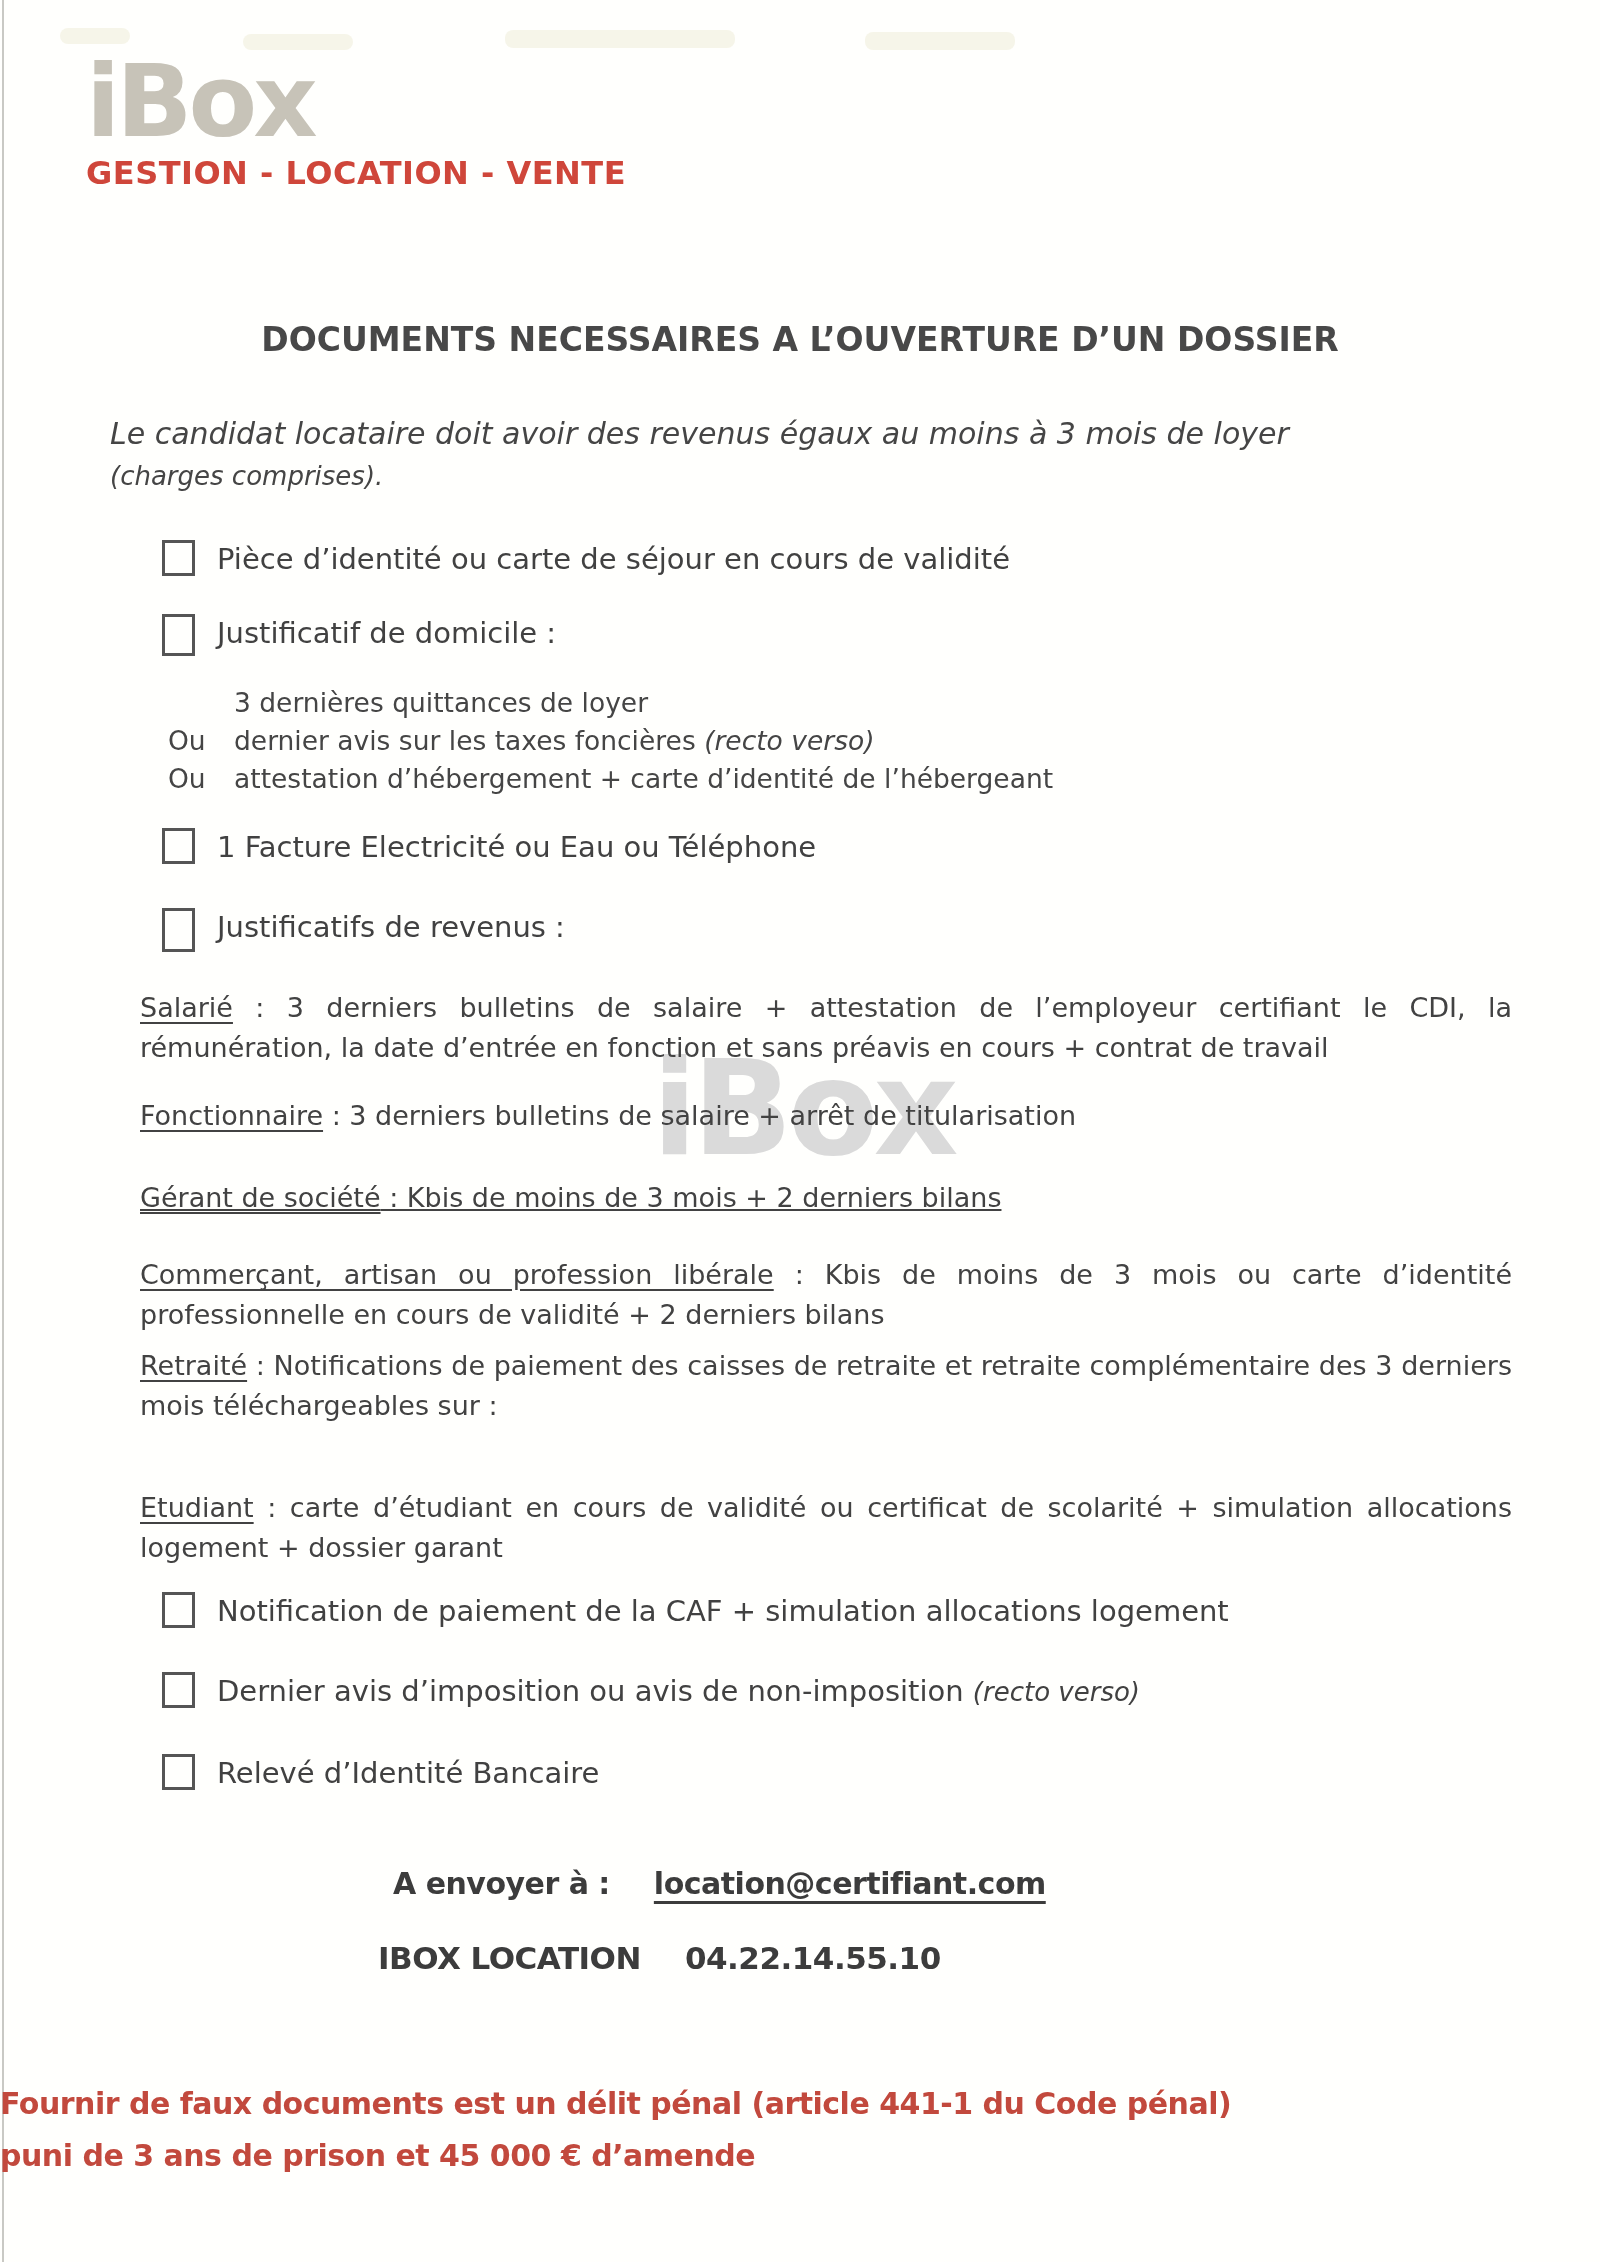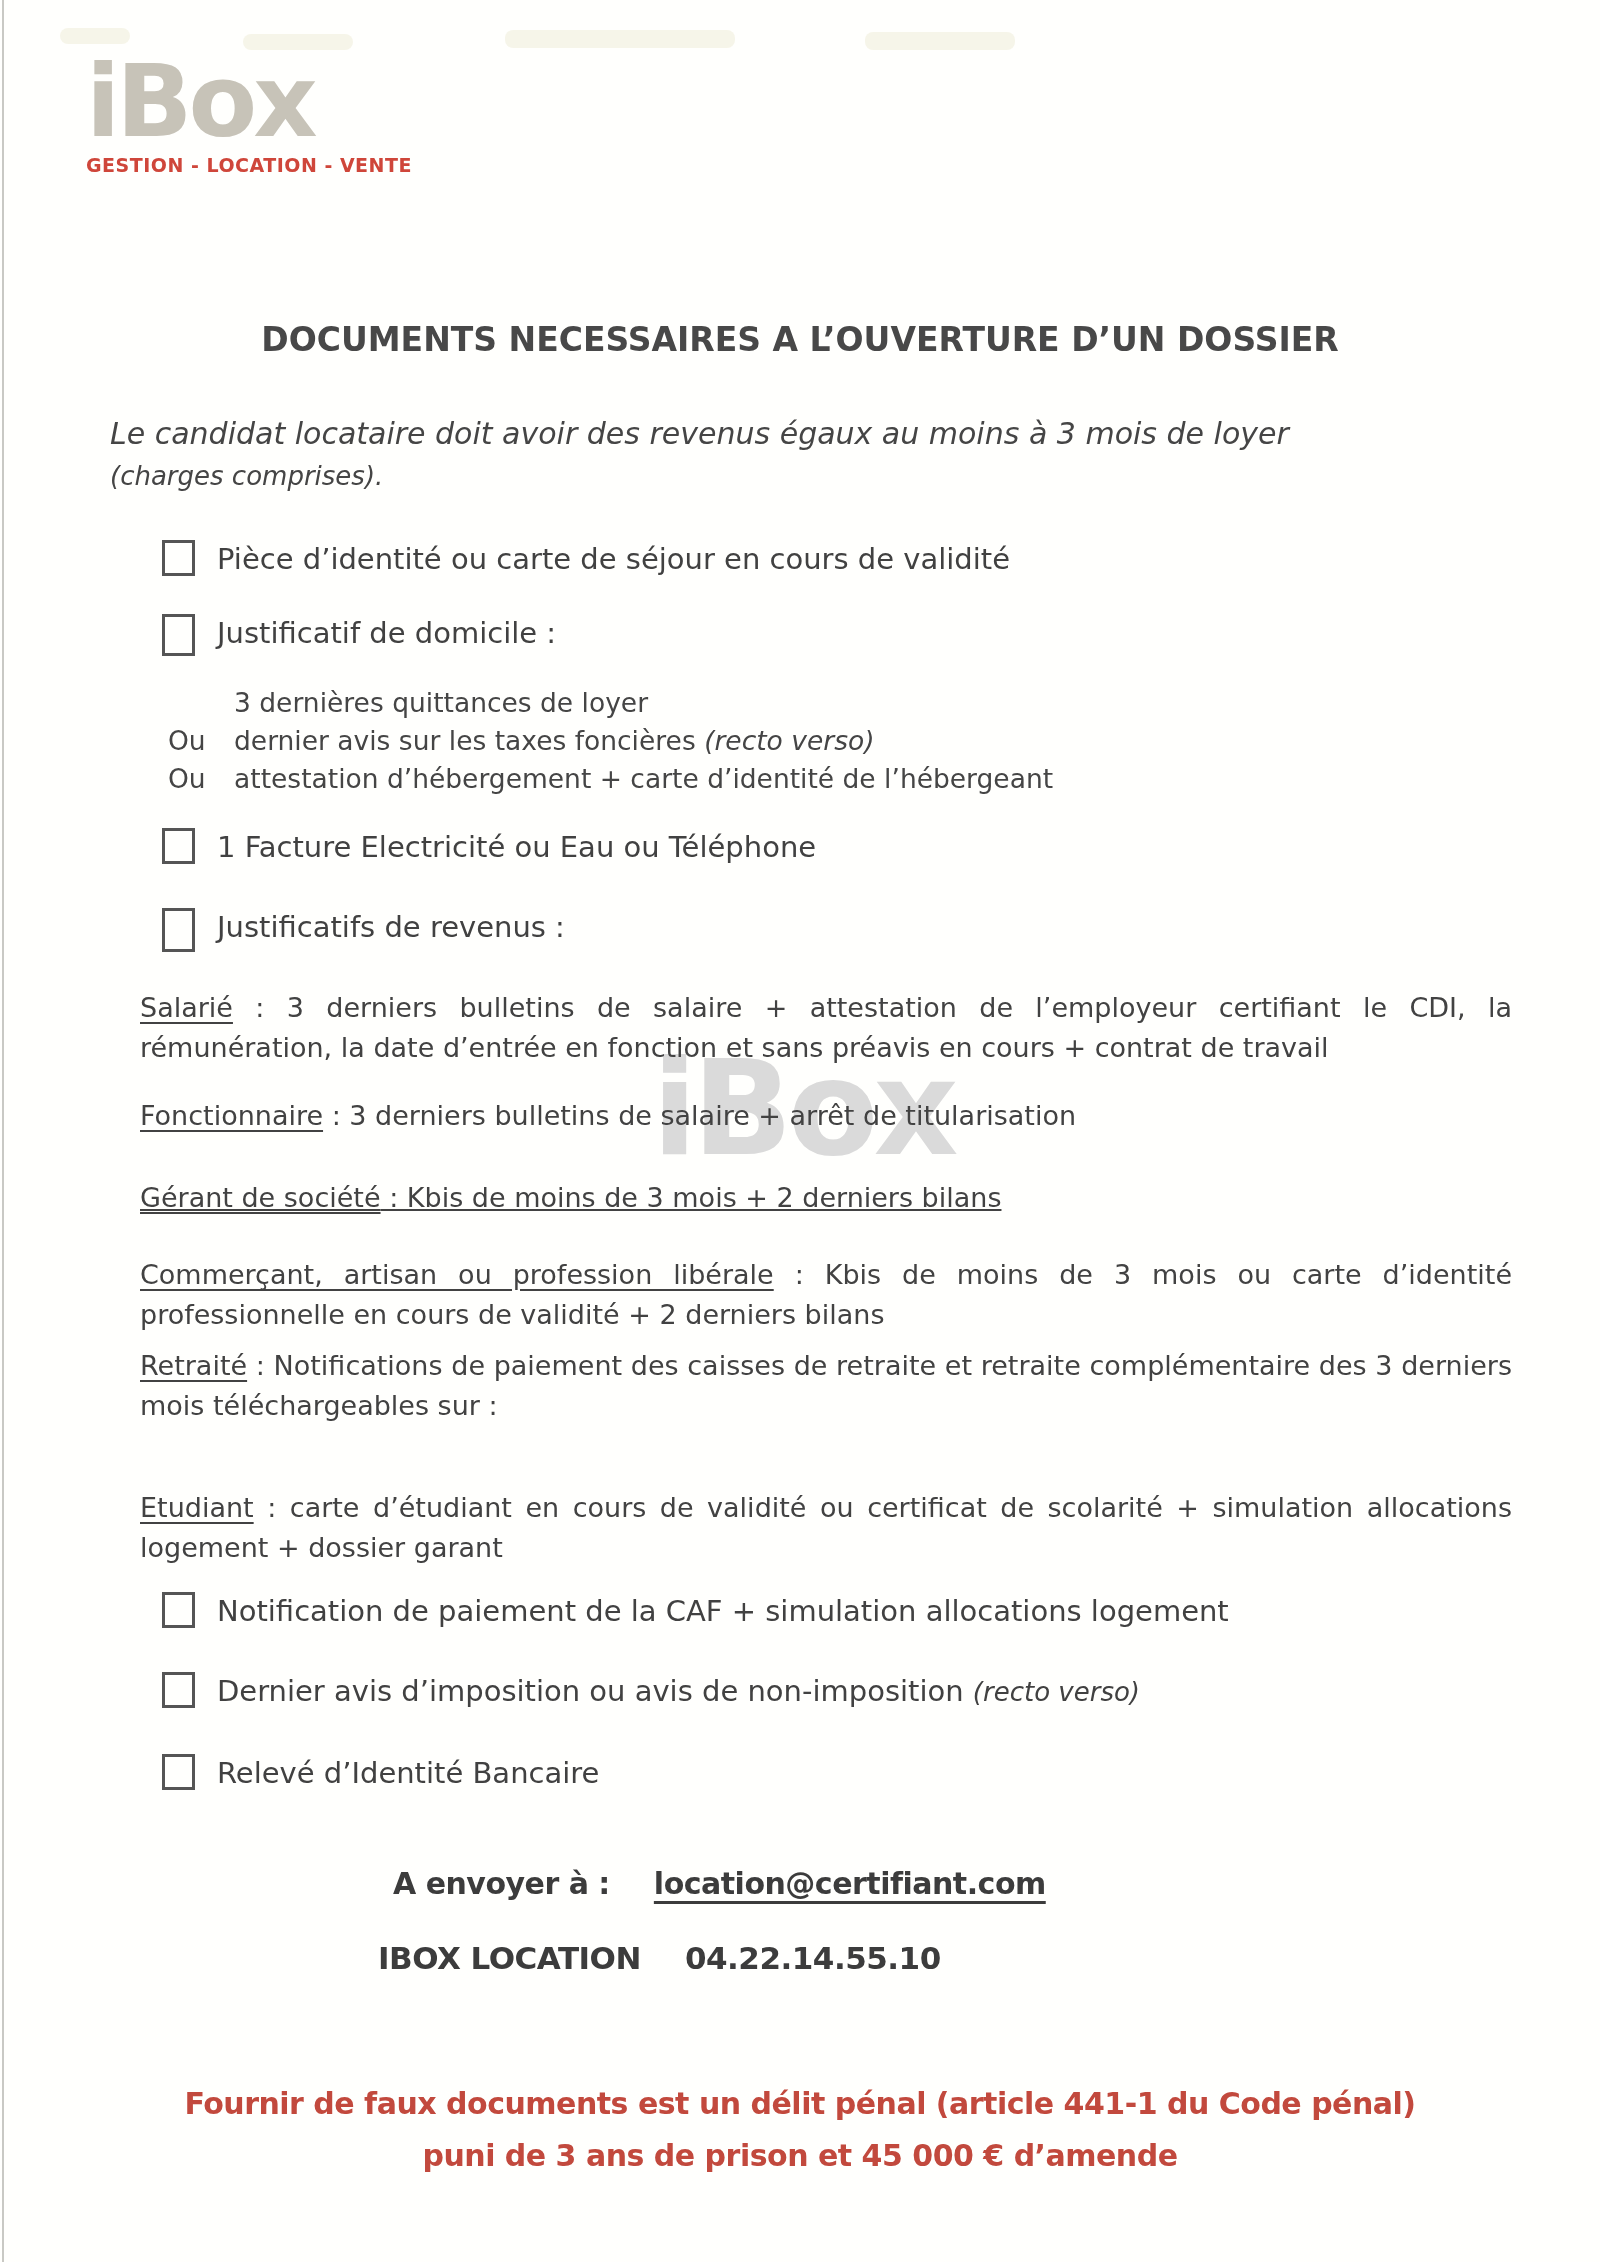--- a/index.html
+++ b/index.html
@@ -14,21 +14,21 @@
   }
   .edge-line{position:absolute;left:2px;top:0;bottom:0;width:2px;background:#c9c9c4;}
   .artifact{position:absolute;border-radius:8px;background:#f4f2e3;opacity:.8;}
   
   .logo-block{position:absolute;left:86px;top:52px;}
   .logo-text{
     font-size:100px;font-weight:bold;letter-spacing:-4px;
     color:#c7c3b8;line-height:1.0;
   }
   .logo-tagline{
-    margin-top:2px;font-size:19px;font-weight:bold;color:#cf463a;letter-spacing:.5px;
+    margin-top:2px;font-size:32px;font-weight:bold;color:#cf463a;letter-spacing:.5px;
   }
   
   .doc-title{
     position:absolute;left:0;top:320px;width:1600px;text-align:center;
     font-size:33px;font-weight:bold;color:#484848;letter-spacing:0px;
   }
   .intro{position:absolute;left:110px;top:412px;width:1360px;font-style:italic;color:#454545;}
   .intro-l1{font-size:30px;line-height:44px;}
   .intro-l2{font-size:26px;line-height:40px;}
   
@@ -60,21 +60,21 @@
     color:#dadada;line-height:1;user-select:none;
   }
   .above{z-index:1;}
   
   .send-line{position:absolute;left:393px;top:1866px;font-size:30px;font-weight:bold;color:#3c3c3c;letter-spacing:-0.5px;}
   .send-email{margin-left:44px;color:#3c3c3c;text-decoration:underline;text-underline-offset:7px;}
   .contact-line{position:absolute;left:378px;top:1940px;font-size:31px;font-weight:bold;color:#3c3c3c;letter-spacing:-0.5px;}
   .contact-phone{margin-left:44px;}
   
   .warning{
-    position:absolute;left:0;top:2078px;width:1600px;text-align:center;
+    position:absolute;left:0;top:2078px;width:1600px;
     font-size:30px;font-weight:bold;color:#c2493d;line-height:52px;letter-spacing:-0.5px;
   }
 </style>
 </head>
 <body>
 
 <div class="page">
 
   <div class="edge-line"></div>
 

